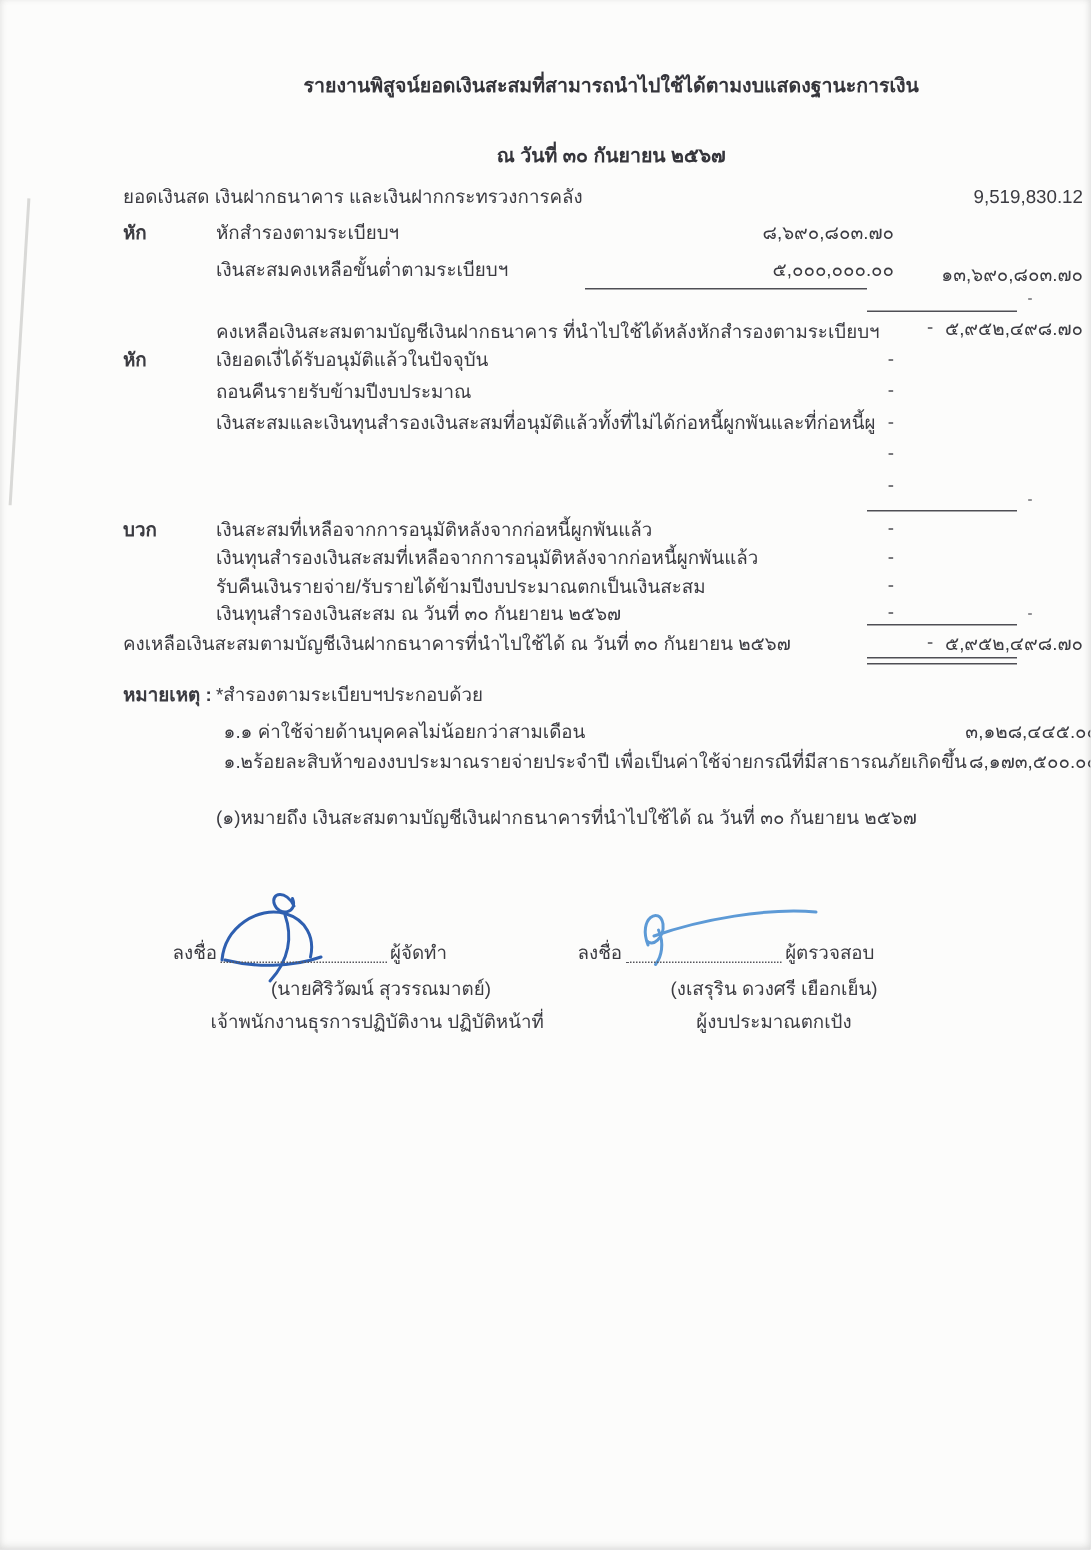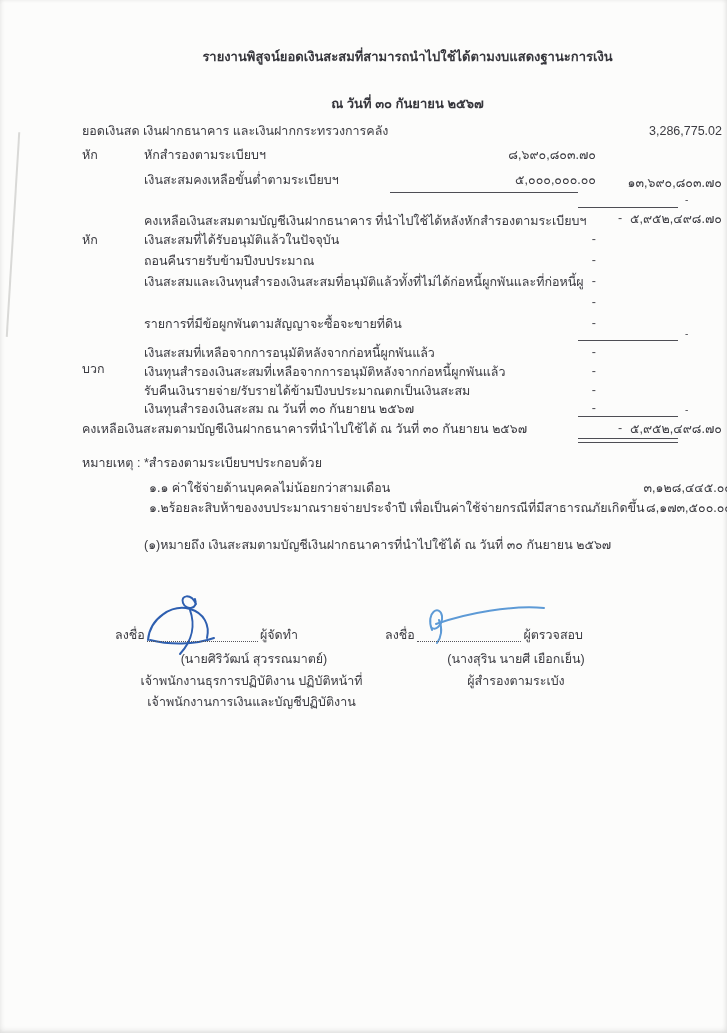--- a/index.html
+++ b/index.html
@@ -4,21 +4,21 @@
 <style>
   html,body{margin:0;padding:0;background:#e9e9e9;}
   .page{
     position:relative;width:727px;height:1033px;margin:0 auto;
     background:#fcfcfb;overflow:hidden;
     font-family:"Liberation Sans","DejaVu Sans",sans-serif;
     color:#3b3b41;
     box-shadow:inset -2px 0 4px rgba(0,0,0,.05), inset 0 -3px 5px rgba(0,0,0,.07), inset 2px 0 4px rgba(0,0,0,.03);
   }
   .t{position:absolute;white-space:nowrap;font-size:12.5px;line-height:18px;color:#3b3b41;padding-left:44px;}
-  .b{font-weight:normal;}
+  .b{font-weight:bold;}
   .ctr{text-align:center;}
   .title{left:0;width:727px;text-align:center;font-weight:bold;font-size:13px;color:#35353b;}
   .c1{left:412px;width:140px;text-align:right;}   
   .c2{left:538px;width:140px;text-align:right;}   
   .cn{left:548px;width:140px;text-align:right;}   
   .dash{color:#4a4a50;}
   .hline{position:absolute;height:0;border-top:1.2px solid #4e4e54;}
   .sigrow{position:absolute;display:flex;align-items:flex-end;font-size:12.5px;}
   .dots{flex:1;border-bottom:1.6px dotted #55555b;margin:0 2px 3px 2px;height:12px;}
   .scan-line{position:absolute;left:12px;top:132px;width:1.5px;height:205px;background:#d9d9d7;transform:rotate(3.5deg);}
@@ -28,57 +28,56 @@
 <body>
 
 <div class="page">
 
   <div class="scan-line"></div>
 
   <div class="t title" style="top:48px">รายงานพิสูจน์ยอดเงินสะสมที่สามารถนำไปใช้ได้ตามงบแสดงฐานะการเงิน</div>
   <div class="t title" style="top:95px">ณ วันที่ ๓๐ กันยายน ๒๕๖๗</div>
 
   <div class="t" style="top:122px;left:38px">ยอดเงินสด เงินฝากธนาคาร และเงินฝากกระทรวงการคลัง</div>
-  <div class="t c2" style="top:122px">3,286,775.02</div>
+  <div class="t c2" style="top:122px">9,519,830.12</div>
   <div class="t" style="top:122px;left:694px">(๑)</div>
 
   <div class="t b" style="top:146px;left:38px">หัก</div>
   <div class="t" style="top:146px;left:100px">หักสำรองตามระเบียบฯ</div>
   <div class="t c1" style="top:146px">๘,๖๙๐,๘๐๓.๗๐</div>
 
   <div class="t" style="top:171px;left:100px">เงินสะสมคงเหลือขั้นต่ำตามระเบียบฯ</div>
   <div class="t c1" style="top:171px">๕,๐๐๐,๐๐๐.๐๐</div>
   <div class="t c2" style="top:174px">๑๓,๖๙๐,๘๐๓.๗๐</div>
   <div class="hline" style="top:192px;left:390px;width:188px"></div>
   <div class="t dash" style="top:191px;left:641px;font-size:10px">-</div>
   <div class="hline" style="top:207px;left:578px;width:100px"></div>
 
   <div class="t" style="top:212px;left:100px">คงเหลือเงินสะสมตามบัญชีเงินฝากธนาคาร ที่นำไปใช้ได้หลังหักสำรองตามระเบียบฯ</div>
   <div class="t dash" style="top:209px;left:574px">-</div>
   <div class="t c2" style="top:210px">๕,๙๕๒,๔๙๘.๗๐</div>
 
   <div class="t b" style="top:231px;left:38px">หัก</div>
-  <div class="t" style="top:231px;left:100px">เงินสะสมที่ได้รับอนุมัติแล้วในปัจจุบัน</div>
+  <div class="t" style="top:231px;left:100px">เงิยอดเงี่ได้รับอนุมัติแล้วในปัจจุบัน</div>
   <div class="t c1 dash" style="top:230px">-</div>
 
   <div class="t" style="top:252px;left:100px">ถอนคืนรายรับข้ามปีงบประมาณ</div>
   <div class="t c1 dash" style="top:251px">-</div>
 
   <div class="t" style="top:273px;left:100px">เงินสะสมและเงินทุนสำรองเงินสะสมที่อนุมัติแล้วทั้งที่ไม่ได้ก่อหนี้ผูกพันและที่ก่อหนี้ผู</div>
   <div class="t c1 dash" style="top:272px">-</div>
 
   <div class="t c1 dash" style="top:293px">-</div>
 
-  <div class="t" style="top:315px;left:100px">รายการที่มีข้อผูกพันตามสัญญาจะซื้อจะขายที่ดิน</div>
   <div class="t c1 dash" style="top:314px">-</div>
 
   <div class="t dash" style="top:325px;left:641px;font-size:10px">-</div>
   <div class="hline" style="top:340px;left:578px;width:100px"></div>
 
-  <div class="t b" style="top:360px;left:38px">บวก</div>
+  <div class="t b" style="top:344px;left:38px">บวก</div>
   <div class="t" style="top:344px;left:100px">เงินสะสมที่เหลือจากการอนุมัติหลังจากก่อหนี้ผูกพันแล้ว</div>
   <div class="t c1 dash" style="top:343px">-</div>
 
   <div class="t" style="top:363px;left:100px">เงินทุนสำรองเงินสะสมที่เหลือจากการอนุมัติหลังจากก่อหนี้ผูกพันแล้ว</div>
   <div class="t c1 dash" style="top:362px">-</div>
 
   <div class="t" style="top:382px;left:100px">รับคืนเงินรายจ่าย/รับรายได้ข้ามปีงบประมาณตกเป็นเงินสะสม</div>
   <div class="t c1 dash" style="top:381px">-</div>
 
   <div class="t" style="top:400px;left:100px">เงินทุนสำรองเงินสะสม ณ วันที่ ๓๐ กันยายน ๒๕๖๗</div>
@@ -122,23 +121,22 @@
     </g>
   </svg>
 
   <div class="sigrow" style="left:115px;top:625px;width:183px">
     <span>ลงชื่อ</span>
     <span class="dots"></span>
     <span>ผู้จัดทำ</span>
   </div>
   <div class="t ctr" style="top:650px;left:110px;width:200px">(นายศิริวัฒน์  สุวรรณมาตย์)</div>
   <div class="t ctr" style="top:672px;left:85px;width:245px">เจ้าพนักงานธุรการปฏิบัติงาน ปฏิบัติหน้าที่</div>
-  <div class="t ctr" style="top:693px;left:85px;width:245px">เจ้าพนักงานการเงินและบัญชีปฏิบัติงาน</div>
 
   <div class="sigrow" style="left:385px;top:625px;width:198px">
     <span>ลงชื่อ</span>
     <span class="dots"></span>
     <span>ผู้ตรวจสอบ</span>
   </div>
-  <div class="t ctr" style="top:650px;left:372px;width:200px">(นางสุริน นายศี เยือกเย็น)</div>
-  <div class="t ctr" style="top:672px;left:372px;width:200px">ผู้สำรองตามระเบัง</div>
+  <div class="t ctr" style="top:650px;left:372px;width:200px">(งเสรุริน ดวงศรี เยือกเย็น)</div>
+  <div class="t ctr" style="top:672px;left:372px;width:200px">ผู้งบประมาณตกเปัง</div>
 
 </div>
 
 </body></html>

